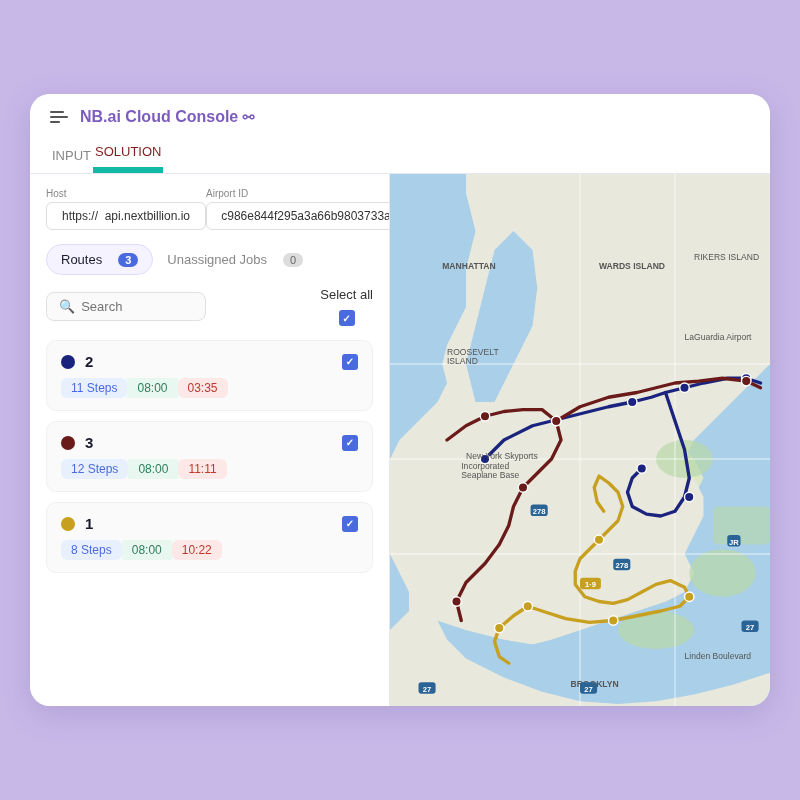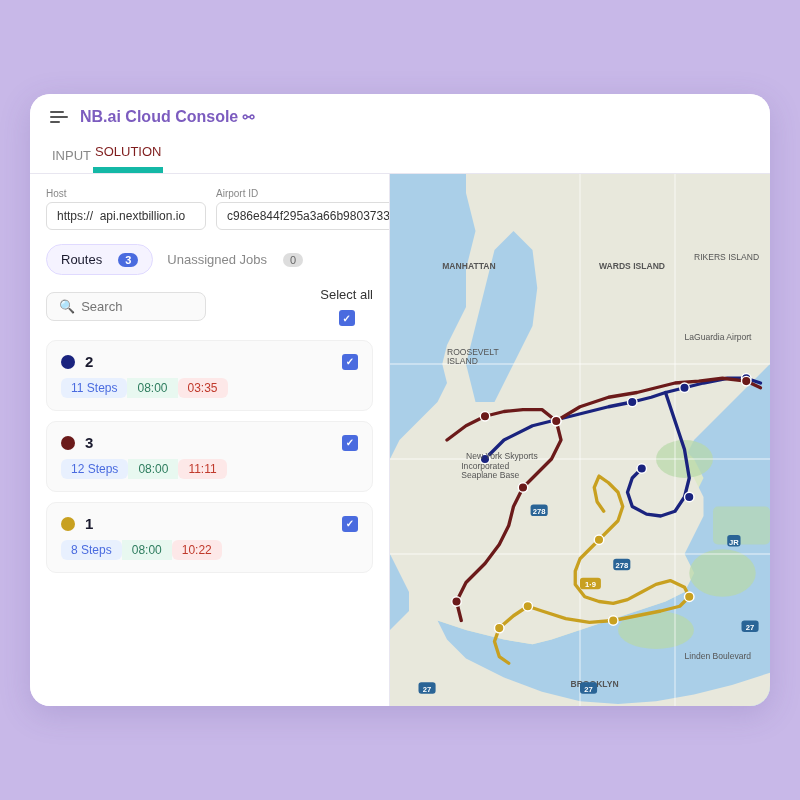--- a/index.html
+++ b/index.html
@@ -88,40 +88,40 @@
       flex-direction: column;
       border-right: 1px solid #e8e6f0;
       overflow: hidden;
     }
     .sidebar-controls {
       padding: 14px 16px 0 16px;
       background: #fff;
     }
     .host-request-row {
       display: flex;
-      gap: 10px;
       margin-bottom: 14px;
     }
     .field-group {
       display: flex;
       flex-direction: column;
       gap: 3px;
     }
     .field-label {
       font-size: 10px;
       color: #888;
     }
     .field-input {
       border: 1px solid #ddd;
       border-radius: 6px;
       padding: 6px 10px;
       font-size: 12px;
       color: #333;
       background: #fff;
       outline: none;
+      text-align: center;
     }
     .field-input.host-input { width: 160px; }
     .field-input.request-input { width: 200px; }
     .route-tabs {
       display: flex;
       gap: 0;
       margin-bottom: 12px;
     }
     .route-tab {
       display: flex;

